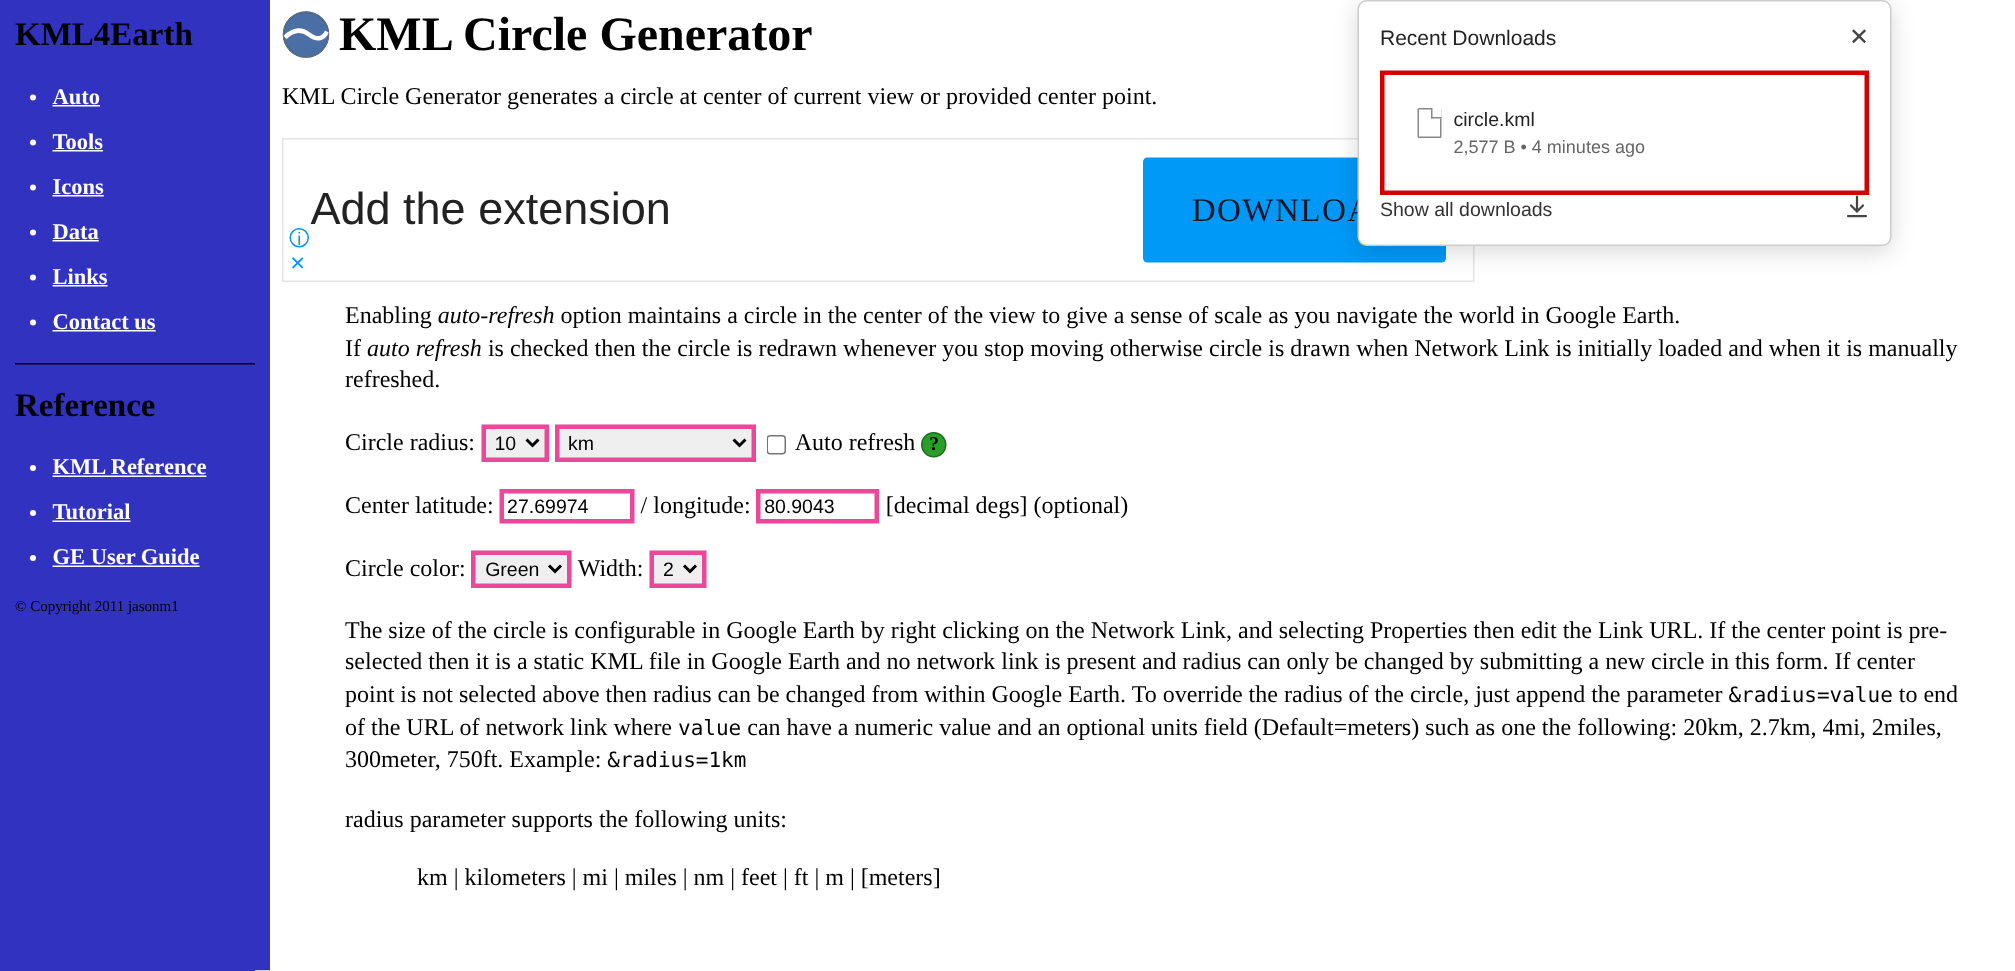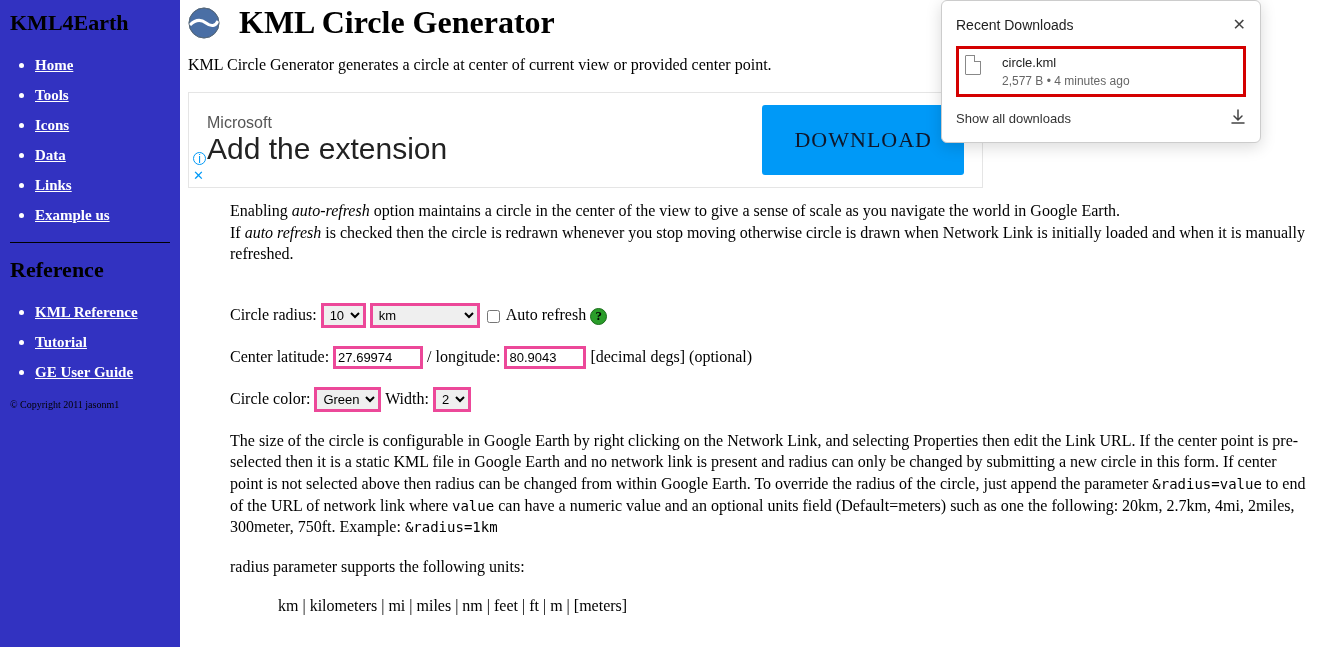--- a/index.html
+++ b/index.html
@@ -7,21 +7,21 @@
     .layout { display: flex; min-height: 647px; }
     .sidebar { width: 180px; background: #3232c1; padding: 10px; }
     .sidebar-title { font-weight: bold; font-size: 22px; color: #000; margin-bottom: 20px; }
     .sidebar ul { list-style: disc; padding-left: 25px; margin-bottom: 18px; }
     .sidebar li { margin-bottom: 12px; color: #fff; }
     .sidebar li a { color: #fff; font-weight: bold; text-decoration: underline; font-size: 15px; }
     .sidebar hr { border: none; border-top: 1px solid #000; margin: 8px 0 14px 0; }
     .sidebar-subtitle { font-weight: bold; font-size: 22px; color: #000; margin-bottom: 20px; }
     .copyright { font-size: 10px; color: #000; margin-top: 12px; }
     .main { flex: 1; padding: 4px 10px 10px 8px; }
-    .page-header { display: flex; align-items: center; gap: 19px; margin-bottom: 15px; }
+    .page-header { display: flex; align-items: center; gap: 6px; margin-bottom: 15px; }
     .ge-icon-wrap { width: 32px; height: 32px; }
     h1 { font-size: 32px; font-weight: bold; }
     .subtitle { font-size: 16px; margin-bottom: 18px; }
     .ad-box { border: 1px solid #e5e5e5; height: 96px; width: 795px; position: relative; padding: 12px 18px; display: flex; align-items: center; justify-content: space-between; }
     .ad-left { display: flex; flex-direction: column; }
     .ad-brand { font-size: 16px; color: #555; font-family: Arial, sans-serif; }
     .ad-headline { font-size: 30px; color: #222; font-family: Arial, sans-serif; }
     .ad-btn { background: #0099f7; color: #0f172a; border: none; font-family: Liberation Serif, serif; font-size: 22px; letter-spacing: 1px; padding: 22px 32px; border-radius: 3px; cursor: pointer; }
     .ad-info { position: absolute; left: 4px; bottom: 22px; color: #0099f7; font-size: 12px; border: 1px solid #0099f7; border-radius: 50%; width: 13px; height: 13px; display: flex; align-items: center; justify-content: center; font-family: Arial, sans-serif;}
     .ad-close { position: absolute; left: 4px; bottom: 4px; color: #0099f7; font-size: 13px; cursor: pointer; font-family: Arial, sans-serif;}
@@ -29,45 +29,45 @@
     .content p { margin-bottom: 18px; }
     .formrow { margin-bottom: 18px; }
     select, input[type="text"] { font-family: Arial, sans-serif; font-size: 13px; padding: 1px 2px; border: 3px solid #ec4899; background: #efefef; }
     select { background: #efefef; }
     input[type="text"] { background: #fff; }
     .help-icon { display: inline-flex; width: 17px; height: 17px; border-radius: 50%; background: #2a9d2a; color: #000; font-weight: bold; font-size: 13px; align-items: center; justify-content: center; border: 1px solid #1a6d1a; vertical-align: middle; cursor: pointer; }
     .gen-btn { font-family: Arial, sans-serif; font-size: 13px; padding: 2px 8px; border: 1px solid #767676; background: #efefef; cursor: pointer; border-radius: 2px; }
     .mono { font-family: monospace; font-size: 14px; }
     em { font-style: italic; }
     .units-line { padding-left: 48px; }
-    .downloads-popup { position: absolute; top: 0; right: 82px; width: 320px; background: #fff; border: 1px solid #ccc; border-radius: 6px; box-shadow: 0 4px 16px rgba(0,0,0,0.15); font-family: Arial, sans-serif; padding: 14px 14px 14px 14px; }
+    .downloads-popup { position: absolute; top: 0; right: 82px; width: 356px; background: #fff; border: 1px solid #ccc; border-radius: 6px; box-shadow: 0 4px 16px rgba(0,0,0,0.15); font-family: Arial, sans-serif; padding: 14px 14px 14px 14px; }
     .dp-header { display: flex; justify-content: space-between; align-items: center; font-size: 14px; color: #222; margin-bottom: 12px; }
     .dp-close { cursor: pointer; font-size: 16px; color: #444; }
-    .dp-item { border: 3px solid #d40000; padding: 6px; display: flex; align-items: flex-start; gap: 21px; margin-bottom: 12px; cursor: pointer; }
+    .dp-item { border: 3px solid #d40000; padding: 22px; display: flex; align-items: flex-start; gap: 8px; cursor: pointer; }
     .dp-file-icon { width: 16px; height: 20px; border: 1px solid #888; border-radius: 1px; position: relative; }
     .dp-file-icon::after { content: ""; position: absolute; top: -1px; right: -1px; width: 6px; height: 6px; background: #fff; border-left: 1px solid #888; border-bottom: 1px solid #888; }
     .dp-file-name { font-size: 13px; color: #222; margin-bottom: 4px; }
     .dp-file-meta { font-size: 12px; color: #666; }
     .dp-footer { display: flex; justify-content: space-between; align-items: center; font-size: 13px; color: #333; }
     .dp-download-icon { cursor: pointer; color: #444; }
     input[type="checkbox"] { vertical-align: middle; margin: 0 3px; }
   </style>
 </head>
 <body>
 
 <div class="layout">
   <nav class="sidebar">
     <div class="sidebar-title">KML4Earth</div>
     <ul>
-      <li><a href="#">Home</a></li>
+      <li><a href="#">Auto</a></li>
       <li><a href="#">Tools</a></li>
       <li><a href="#">Icons</a></li>
       <li><a href="#">Data</a></li>
       <li><a href="#">Links</a></li>
-      <li><a href="#">Example us</a></li>
+      <li><a href="#">Contact us</a></li>
     </ul>
     <hr>
     <div class="sidebar-subtitle">Reference</div>
     <ul>
       <li><a href="#">KML Reference</a></li>
       <li><a href="#">Tutorial</a></li>
       <li><a href="#">GE User Guide</a></li>
     </ul>
     <div class="copyright">© Copyright 2011 jasonm1</div>
   </nav>
@@ -82,36 +82,35 @@
         </svg>
       </span>
       <h1>KML Circle Generator</h1>
     </div>
     <p class="subtitle">KML Circle Generator generates a circle at center of current view or provided center point.</p>
 
     <div class="ad-box">
       <span class="ad-info">i</span>
       <span class="ad-close">✕</span>
       <div class="ad-left">
-        <span class="ad-brand">Microsoft</span>
         <span class="ad-headline">Add the extension</span>
       </div>
       <button class="ad-btn">DOWNLOAD</button>
     </div>
 
     <div class="content">
       <p>
         <span>Enabling </span><em>auto-refresh</em><span> option maintains a circle in the center of the view to give a sense of scale as you navigate the world in Google Earth.</span><br>
         <span>If </span><em>auto refresh</em><span> is checked then the circle is redrawn whenever you stop moving otherwise circle is drawn when Network Link is initially loaded and when it is manually refreshed.</span>
       </p>
 
       <div class="formrow">
         <span>Circle radius:</span>
         <select><option>10</option></select>
-        <select style="width:110px;margin-top:20px;"><option>km</option></select>
+        <select style="width:134px;"><option>km</option></select>
         <input type="checkbox" style="">
         <span> Auto refresh </span>
         <span class="help-icon">?</span>
       </div>
 
       <div class="formrow">
         <span>Center latitude:</span>
         <input type="text" size="8" value="27.69974" style="">
         <span> / </span>
         <span>longitude:</span>

